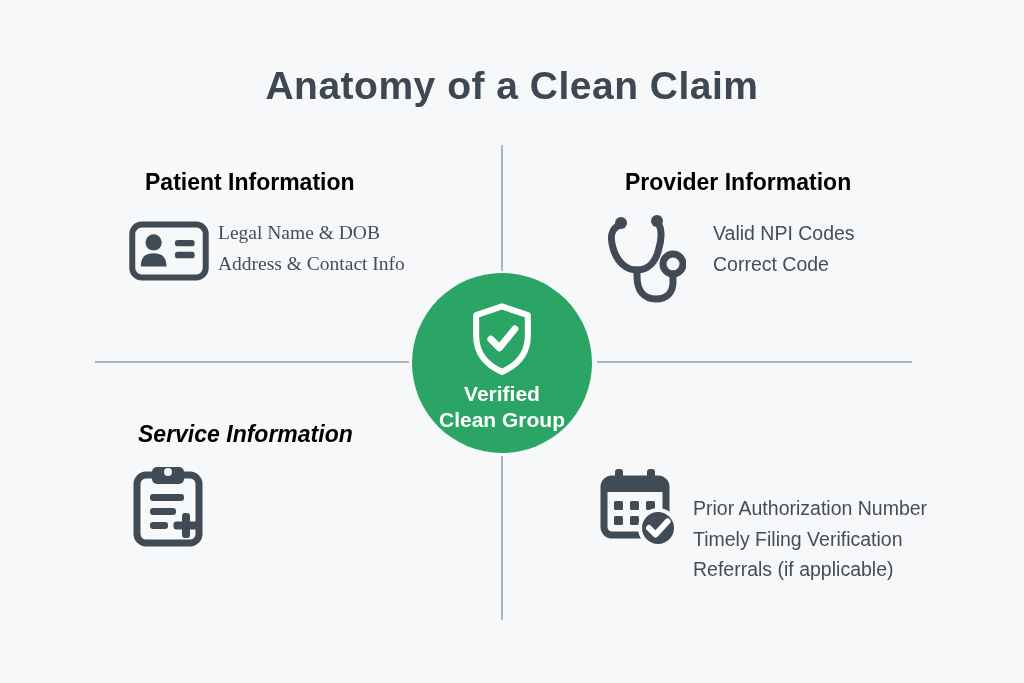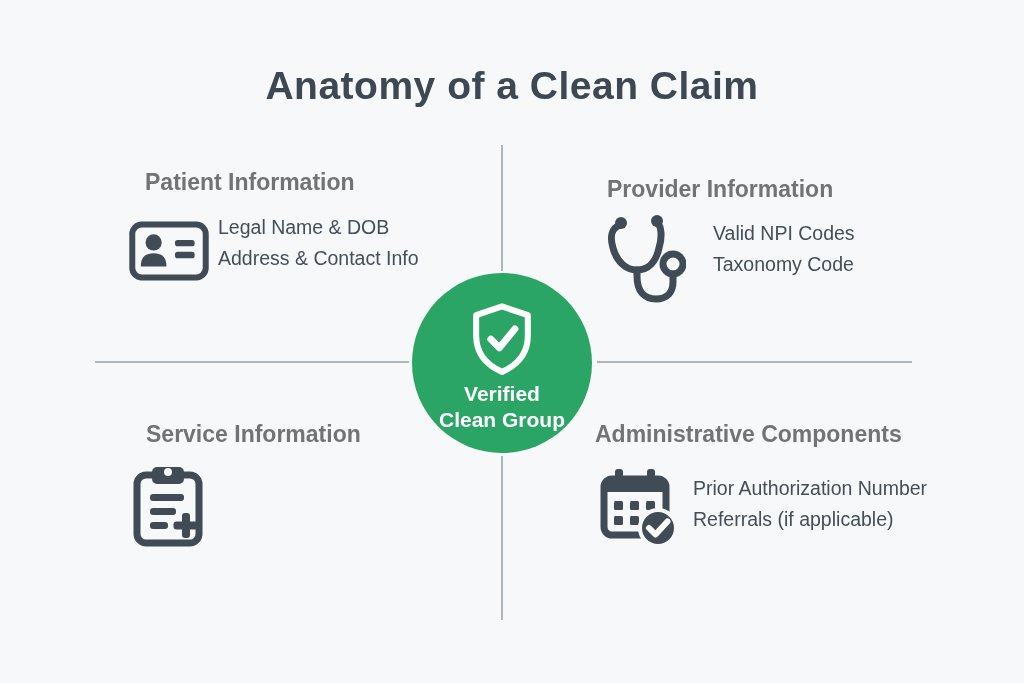--- a/index.html
+++ b/index.html
@@ -46,45 +46,45 @@
     font-weight: bold;
     font-size: 21px;
     line-height: 26px;
     text-align: center;
   }
 
   .quad-heading {
     position: absolute;
     font-size: 23px;
     font-weight: bold;
-    color: #737373;
+    color: #000000;
     white-space: nowrap;
   }
   .h-patient  { left: 145px; top: 169px; }
-  .h-provider { left: 607px; top: 169px; margin-top: 7px; }
-  .h-service  { left: 146px; top: 421px; }
+  .h-provider { left: 625px; top: 169px; }
+  .h-service  { left: 138px; top: 421px; font-style: italic; }
   .h-admin    { left: 595px; top: 421px; }
 
   .quad-icon { position: absolute; }
   .i-patient  { left: 128px; top: 216px; width: 82px; height: 70px; }
   .i-provider { left: 606px; top: 212px; width: 80px; height: 92px; }
   .i-service  { left: 131px; top: 462px; width: 74px; height: 86px; }
   .i-admin    { left: 597px; top: 466px; width: 82px; height: 84px; }
   .quad-icon svg { width: 100%; height: 100%; display: block; }
 
   .quad-list {
     position: absolute;
     font-size: 19.5px;
     line-height: 30.5px;
     color: #454e58;
   }
-  .l-patient  { left: 218px; top: 212px; width: 230px; }
+  .l-patient  { left: 218px; top: 218px; width: 230px; font-family: Liberation Serif, serif; }
   .l-provider { left: 713px; top: 218px; width: 220px; }
   .l-service  { left: 218px; top: 473px; width: 215px; }
-  .l-admin    { left: 693px; top: 473px; width: 270px; }
+  .l-admin    { left: 693px; top: 493px; width: 270px; }
 </style>
 </head>
 <body>
 
 <div class="stage">
 
   <div class="title">Anatomy of a Clean Claim</div>
 
   <div class="divider div-v-top"></div>
   <div class="divider div-v-bottom"></div>
@@ -122,51 +122,51 @@
     <svg viewBox="0 0 80 92" fill="none">
       <circle cx="15" cy="11" r="6" fill="#414b55"></circle>
       <circle cx="51" cy="9" r="6" fill="#414b55"></circle>
       <path d="M14 13 C5 16 4 26 7 36 C11 50 20 58 31 58 C42 58 50 50 53 36 C56 26 56 14 51 11" stroke="#414b55" stroke-width="7" stroke-linecap="round"></path>
       <path d="M31 58 L31 64 C31 79 38 87 50 87 C61 87 67 80 67 70 L67 62" stroke="#414b55" stroke-width="7" stroke-linecap="round"></path>
       <circle cx="67" cy="52" r="10" stroke="#414b55" stroke-width="7"></circle>
     </svg>
   </div>
   <div class="quad-list l-provider">
     <div>Valid NPI Codes</div>
-    <div>Taxonomy Code</div>
+    <div>Correct Code</div>
   </div>
 
   <div class="quad-heading h-service">Service Information</div>
   <div class="quad-icon i-service">
     <svg viewBox="0 0 74 86" fill="none">
       <rect x="6" y="13" width="62" height="68" rx="9" stroke="#414b55" stroke-width="7"></rect>
       <rect x="21" y="5" width="32" height="17" rx="5" fill="#414b55"></rect>
       <circle cx="37" cy="10" r="4" fill="#f7f8f9"></circle>
       <rect x="19" y="32" width="34" height="7" rx="3" fill="#414b55"></rect>
       <rect x="19" y="46" width="26" height="7" rx="3" fill="#414b55"></rect>
       <rect x="19" y="60" width="18" height="7" rx="3" fill="#414b55"></rect>
       <rect x="51" y="51" width="8" height="25" rx="3" fill="#414b55"></rect>
       <rect x="42.5" y="59.5" width="25" height="8" rx="3" fill="#414b55"></rect>
     </svg>
   </div>
 
-  <div class="quad-heading h-admin">Administrative Components</div>
   <div class="quad-icon i-admin">
     <svg viewBox="0 0 82 84" fill="none">
       <rect x="7" y="13" width="62" height="56" rx="8" stroke="#414b55" stroke-width="7"></rect>
       <path d="M7 21 C7 16 11 13 16 13 H60 C65 13 69 16 69 21 V26 H7 Z" fill="#414b55"></path>
       <rect x="18" y="3" width="8" height="14" rx="3" fill="#414b55"></rect>
       <rect x="50" y="3" width="8" height="14" rx="3" fill="#414b55"></rect>
       <rect x="17" y="35" width="9" height="9" rx="1.5" fill="#414b55"></rect>
       <rect x="33" y="35" width="9" height="9" rx="1.5" fill="#414b55"></rect>
       <rect x="49" y="35" width="9" height="9" rx="1.5" fill="#414b55"></rect>
       <rect x="17" y="50" width="9" height="9" rx="1.5" fill="#414b55"></rect>
       <rect x="33" y="50" width="9" height="9" rx="1.5" fill="#414b55"></rect>
       <circle cx="61" cy="62" r="18" fill="#414b55" stroke="#f7f8f9" stroke-width="4"></circle>
       <path d="M52 62 L58.5 68.5 L70.5 55.5" stroke="#ffffff" stroke-width="6" stroke-linecap="round" stroke-linejoin="round"></path>
     </svg>
   </div>
   <div class="quad-list l-admin">
     <div>Prior Authorization Number</div>
+    <div>Timely Filing Verification</div>
     <div>Referrals (if applicable)</div>
   </div>
 
 </div>
 
 </body></html>

